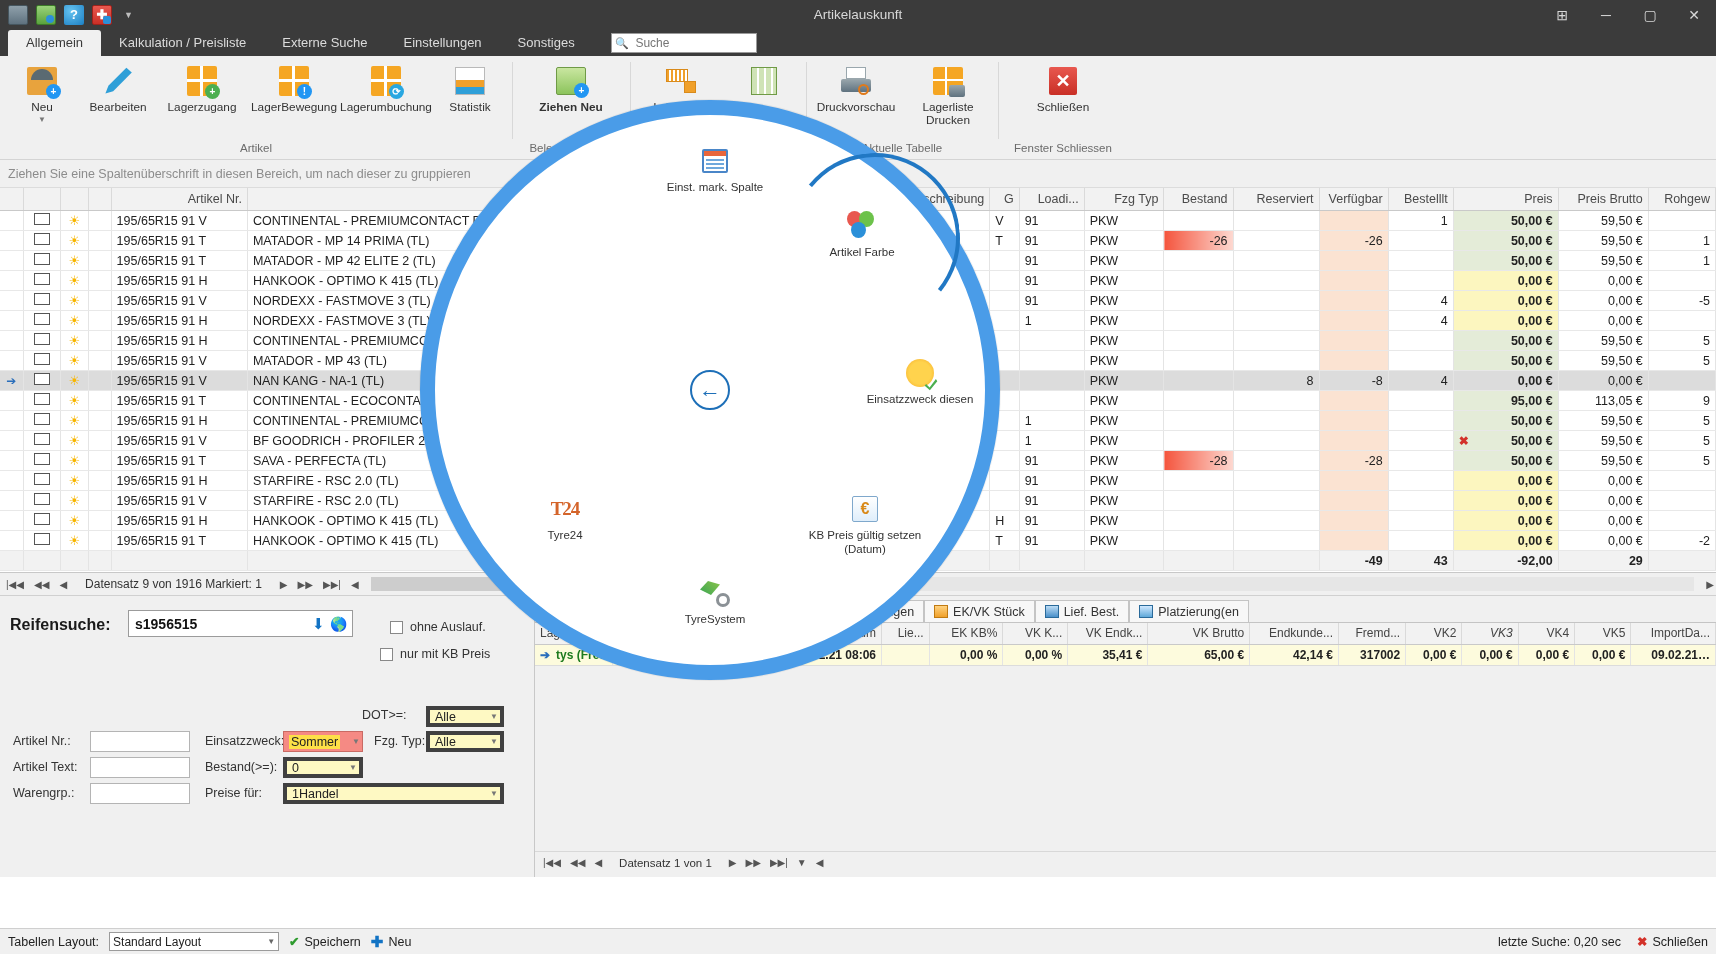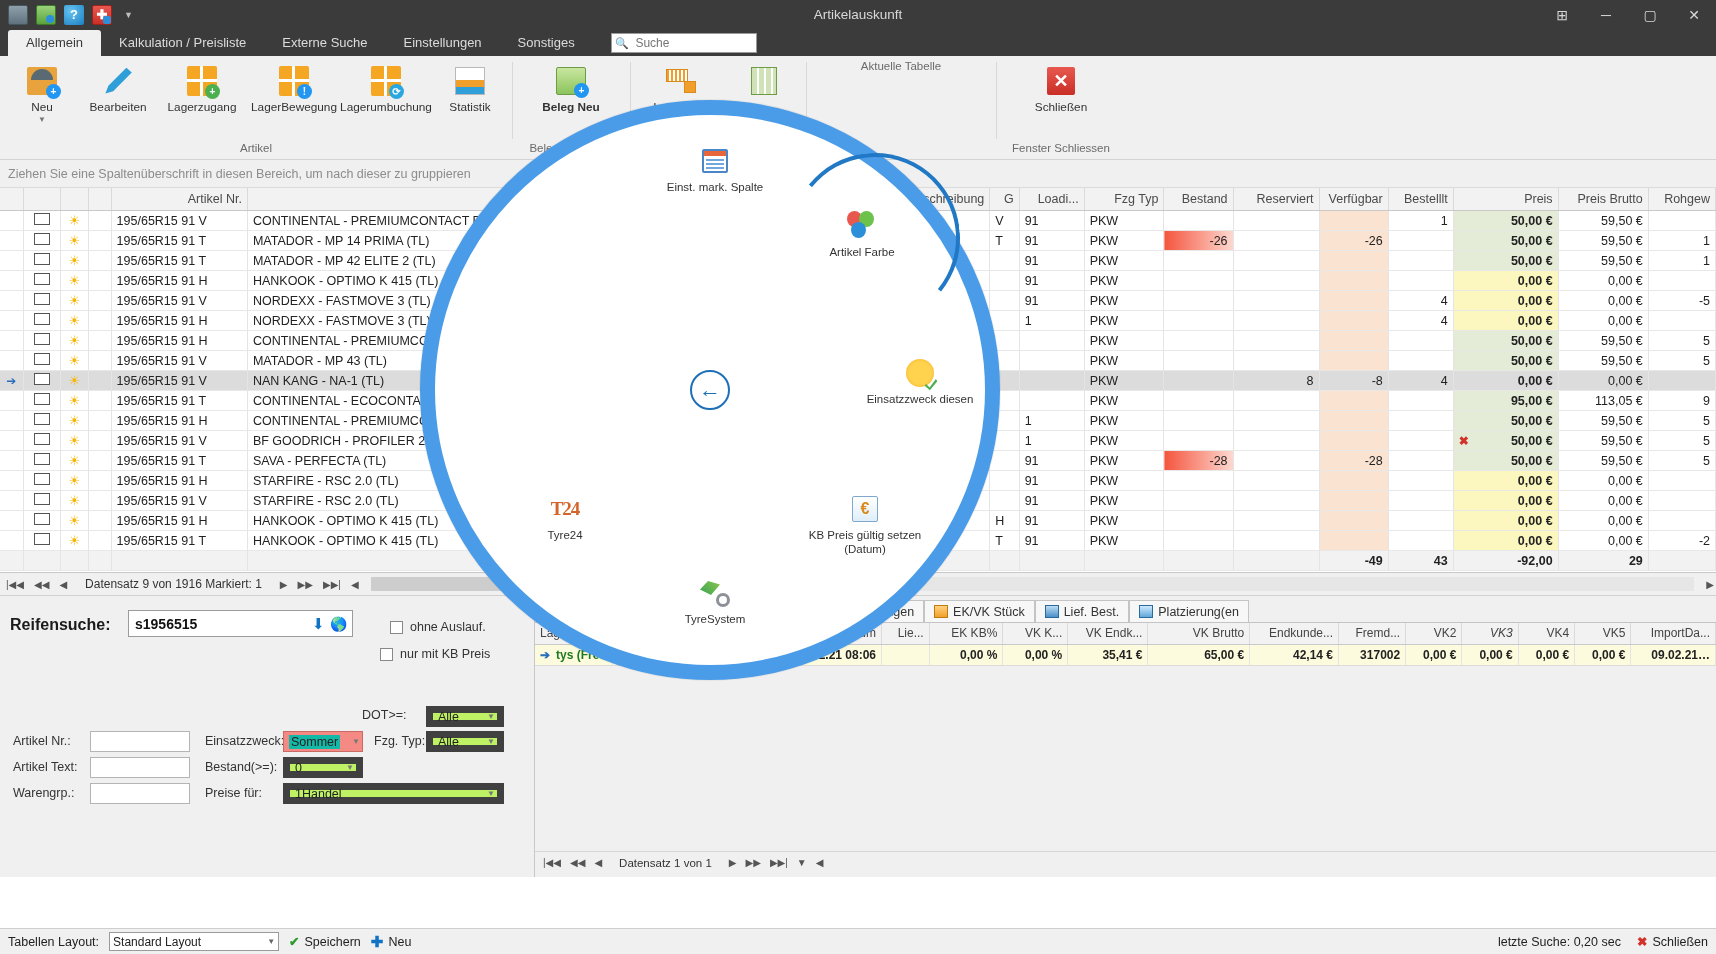--- a/index.html
+++ b/index.html
@@ -145,26 +145,26 @@
     border:0;outline:0;background:transparent;font-family:inherit;font-size:14px;font-weight:bold;color:#111;width:175px;
   }
   .rfs-down { color:#1273c4; font-size:15px; margin-left:auto; }
   .rfs-globe { font-size:14px; margin-left:6px; }
   .chk-line { position:absolute; display:flex; align-items:center; gap:7px; font-size:12.5px; color:#333; }
   .chkbox { width:13px;height:13px;border:1px solid #888;background:#fff; }
 
   .formrow { position:absolute; display:flex; align-items:center; font-size:12.5px; color:#333; }
   .tinput { width:100px; height:21px; background:#fff; border:1px solid #b4b4b4; }
   .tsel {
-    height:21px; background:#bef264; border:7px solid #404040; display:flex; align-items:center;
+    height:21px; background:#fef9c3; border:4px solid #404040; display:flex; align-items:center;
     padding:0 2px 0 5px; font-size:12.5px; position:relative;
   }
   .tsel .ar { margin-left:auto; font-size:8px; color:#777; padding-left:6px; }
   .tsel.sommer { background:#f58a84; border:1px solid #c96a64; }
-  .tsel.sommer .val { background:#14b8a6; padding:0 2px; font-weight:normal; }
+  .tsel.sommer .val { background:#fde047; padding:0 2px; font-weight:normal; }
 
   
   .detailpanel { flex:1; background:#f0f0f0; position:relative; height:281px; }
   .dtabs { display:flex; align-items:flex-end; height:26px; gap:0px; padding-left:4px; background:#f0f0f0; }
   .dtab {
     height:22px; display:flex; align-items:center; gap:5px; padding:0 9px; font-size:12.5px;
     border:1px solid #c4c4c4; border-bottom:none; background:#f7f7f7; color:#333; white-space:nowrap;
   }
   .dtab .ti { width:14px; height:13px; display:inline-block; }
   .ti-grid{background:linear-gradient(#fff,#dfe9d2);border:1px solid #6f8f50;}
@@ -329,21 +329,21 @@
     </div>
 
     <div class="rgroup" style="min-width:118px;">
       <div class="rgroup-items" style="justify-content:center;">
         <div class="rbtn wide">
           <span class="ico">
             <span style="position:relative;display:inline-block;width:30px;height:28px;background:linear-gradient(#c9e6a0,#8cc45c);border:1px solid #6f9a46;border-radius:2px;">
               <span class="badge b-blue" style="right:-4px;bottom:-4px;">+</span>
             </span>
           </span>
-          <span class="lbl bold">Beleg Neu</span>
+          <span class="lbl bold">Ziehen Neu</span>
         </div>
       </div>
       <div class="rgroup-label">Belege Funktion</div>
     </div>
 
     <div class="rgroup">
       <div class="rgroup-items">
         <div class="rbtn wide">
           <span class="ico">
             <span style="position:relative;display:inline-block;width:32px;height:28px;">
@@ -358,20 +358,42 @@
             <span style="display:inline-block;width:26px;height:28px;background:#fff;border:1px solid #6f9a46;
               background-image:repeating-linear-gradient(to right,#cfe3b6 0 5px,#fff 5px 7px),repeating-linear-gradient(to bottom,#cfe3b6 0 5px,#fff 5px 7px);"></span>
           </span>
           <span class="lbl"></span>
         </div>
       </div>
       <div class="rgroup-label"></div>
     </div>
 
     <div class="rgroup" style="min-width:190px;">
+      <div class="rgroup-items">
+        <div class="rbtn wide">
+          <span class="ico">
+            <span style="position:relative;display:inline-block;width:32px;height:28px;">
+              <span style="position:absolute;left:6px;top:0;width:20px;height:12px;background:#fff;border:1px solid #9aa7ad;"></span>
+              <span style="position:absolute;left:1px;top:12px;width:30px;height:13px;background:linear-gradient(#9aa7ad,#5f727f);border-radius:2px;"></span>
+              <span style="position:absolute;right:3px;bottom:0;width:11px;height:11px;border:2px solid #e07a1a;border-radius:50%;"></span>
+            </span>
+          </span>
+          <span class="lbl">Druckvorschau</span>
+        </div>
+        <div class="rbtn wide">
+          <span class="ico">
+            <span style="position:relative;display:inline-block;width:30px;height:28px;background:#f5a623;border-radius:2px;">
+              <span style="position:absolute;left:0;top:12px;width:30px;height:2px;background:#fff;"></span>
+              <span style="position:absolute;top:0;left:12px;width:2px;height:28px;background:#fff;"></span>
+              <span style="position:absolute;right:-2px;bottom:-2px;width:16px;height:12px;background:linear-gradient(#9aa7ad,#5f727f);border-radius:2px;"></span>
+            </span>
+          </span>
+          <span class="lbl">Lagerliste Drucken</span>
+        </div>
+      </div>
       <div class="rgroup-label">Aktuelle Tabelle</div>
     </div>
 
     <div class="rgroup" style="min-width:130px;">
       <div class="rgroup-items" style="justify-content:center;">
         <div class="rbtn wide">
           <span class="ico">
             <span style="display:inline-flex;align-items:center;justify-content:center;width:28px;height:28px;background:linear-gradient(#e8584f,#c92f26);color:#fff;font-weight:bold;font-size:18px;border-radius:2px;">✕</span>
           </span>
           <span class="lbl">Schließen</span>

